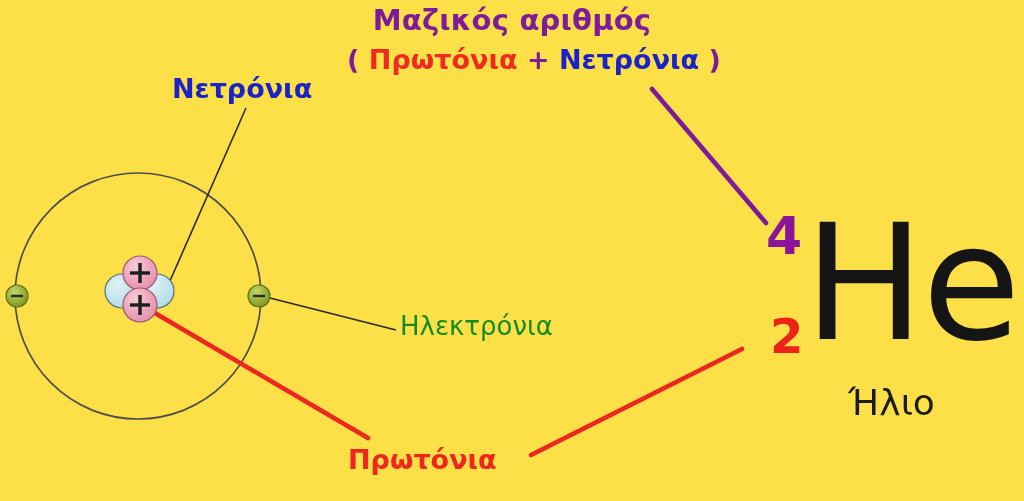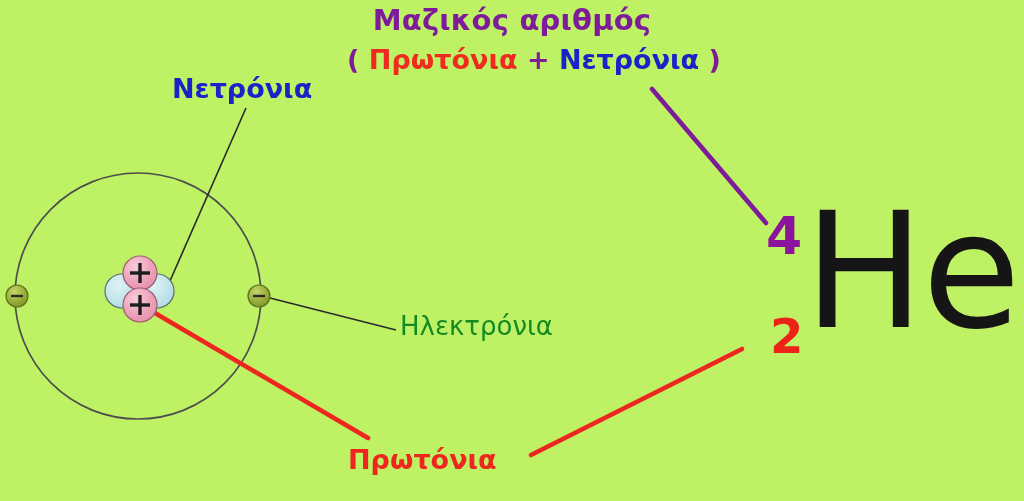--- a/index.html
+++ b/index.html
@@ -7,21 +7,21 @@
     padding: 0;
     background: #ffffff;
   }
   body {
     font-family: "DejaVu Sans", "Liberation Sans", sans-serif;
   }
   #stage {
     position: relative;
     width: 1024px;
     height: 501px;
-    background: #bef264;
+    background: #fde047;
     overflow: hidden;
   }
   #vector-layer {
     position: absolute;
     left: 0;
     top: 0;
     width: 1024px;
     height: 501px;
   }
   .txt {
@@ -88,21 +88,21 @@
   }
   #atomic-number-value {
     left: 770px;
     top: 312px;
     font-size: 48px;
     font-weight: bold;
     color: #ee2318;
   }
   #element-symbol {
     left: 804px;
-    top: 192px;
+    top: 204px;
     font-size: 160px;
     font-weight: normal;
     color: #151515;
     letter-spacing: -2px;
   }
   #element-name {
     left: 848px;
     top: 385px;
     font-size: 36px;
     color: #1b1b1b;
@@ -176,14 +176,15 @@
   <div class="txt" id="label-electrons">Ηλεκτρόνια</div>
 
   <div class="txt" id="label-protons">Πρωτόνια</div>
 
   <div class="txt" id="mass-number-value">4</div>
 
   <div class="txt" id="atomic-number-value">2</div>
 
   <div class="txt" id="element-symbol">He</div>
 
+  <div class="txt" id="element-name">Ήλιο</div>
 
 </div>
 
 </body></html>

